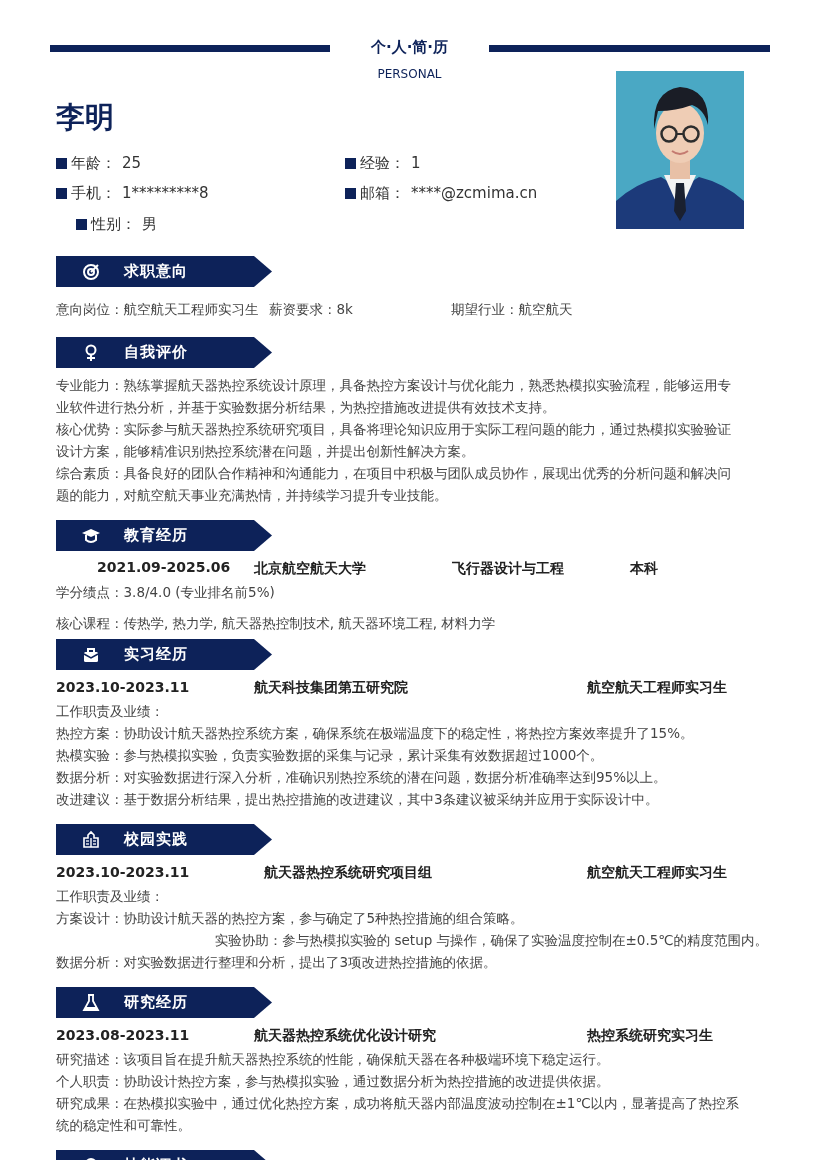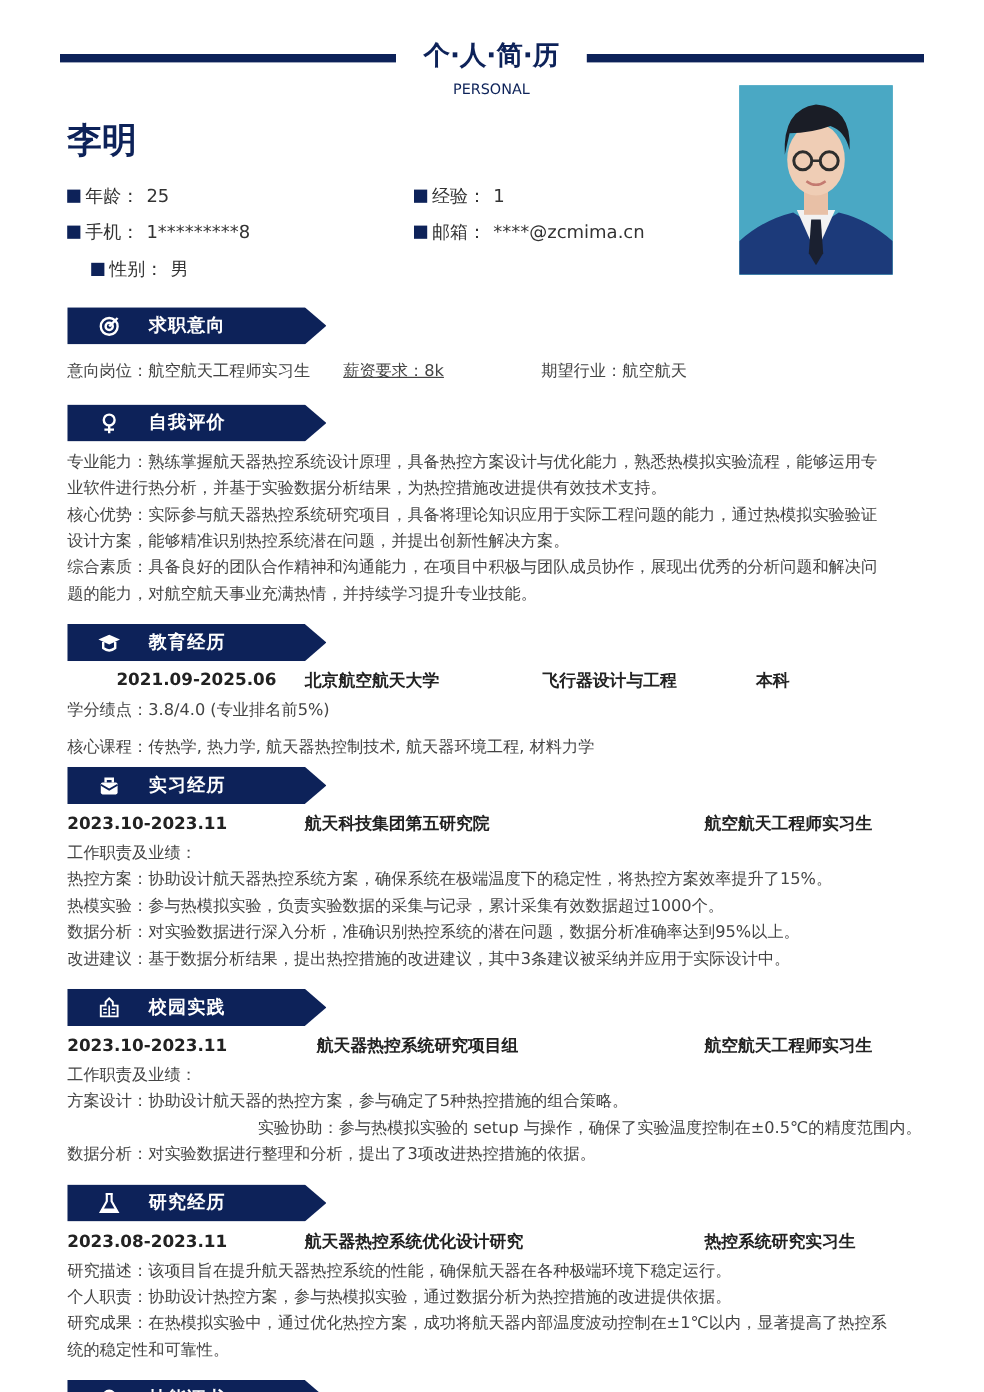--- a/index.html
+++ b/index.html
@@ -3,21 +3,21 @@
 <meta charset="utf-8">
 <style>
   * { margin: 0; padding: 0; box-sizing: border-box; }
   html, body { width: 820px; height: 1160px; overflow: hidden; background: #ffffff; }
   body { font-family: "DejaVu Sans", "Liberation Sans", sans-serif; color: #333333; position: relative; }
 
   .top-title { position: absolute; left: 0; top: 32px; width: 820px; height: 30px; }
   .top-line { position: absolute; top: 13px; height: 7px; background: #0d2259; }
   .top-line.left { left: 50px; width: 280px; }
   .top-line.right { left: 489px; width: 281px; }
-  .title-text { position: absolute; left: 330px; width: 159px; top: 0; text-align: center; font-size: 22px; font-weight: bold; color: #0d2259; letter-spacing: 0px; line-height: 30px; }
+  .title-text { position: absolute; left: 330px; width: 159px; top: 0; text-align: center; font-size: 15px; font-weight: bold; color: #0d2259; letter-spacing: 0px; line-height: 30px; }
   .subtitle { position: absolute; left: 330px; width: 159px; top: 67px; text-align: center; font-size: 12px; color: #0d2259; }
 
   .name { position: absolute; left: 56px; top: 98px; font-size: 29px; font-weight: bold; color: #0d2259; line-height: 38px; }
 
   .info-item { position: absolute; font-size: 15px; color: #333; line-height: 20px; display: flex; align-items: center; white-space: nowrap; }
   .info-item .sq { width: 11px; height: 11px; background: #0d2259; margin-right: 4px; display: inline-block; }
   .info-item .lab { color: #333; }
   .info-item .val { margin-left: 6px; }
 
   .photo { position: absolute; left: 616px; top: 71px; width: 128px; height: 158px; background: #4aa8c4; overflow: hidden; }
@@ -88,21 +88,21 @@
 <div class="sec-head" style="top:256px;">
   <div class="bar"></div>
   <svg class="icon" viewBox="0 0 20 20">
     <circle cx="10" cy="10" r="7" fill="none" stroke="#fff" stroke-width="2"></circle>
     <circle cx="10" cy="10" r="3" fill="none" stroke="#fff" stroke-width="2"></circle>
     <line x1="10" y1="10" x2="17" y2="3" stroke="#fff" stroke-width="2"></line>
   </svg>
   <div class="label">求职意向</div>
 </div>
 <div class="abs" style="left:56px; top:298px;">意向岗位：航空航天工程师实习生</div>
-<div class="abs" style="left:286px; top:298px;text-decoration:underline;">薪资要求：8k</div>
+<div class="abs" style="left:269px; top:298px;">薪资要求：8k</div>
 <div class="abs" style="left:451px; top:298px;">期望行业：航空航天</div>
 
 <div class="sec-head" style="top:337px;">
   <div class="bar"></div>
   <svg class="icon" viewBox="0 0 20 20">
     <circle cx="10" cy="7" r="4.5" fill="none" stroke="#fff" stroke-width="2"></circle>
     <line x1="10" y1="11.5" x2="10" y2="18" stroke="#fff" stroke-width="2"></line>
     <line x1="6" y1="15" x2="14" y2="15" stroke="#fff" stroke-width="2"></line>
   </svg>
   <div class="label">自我评价</div>

